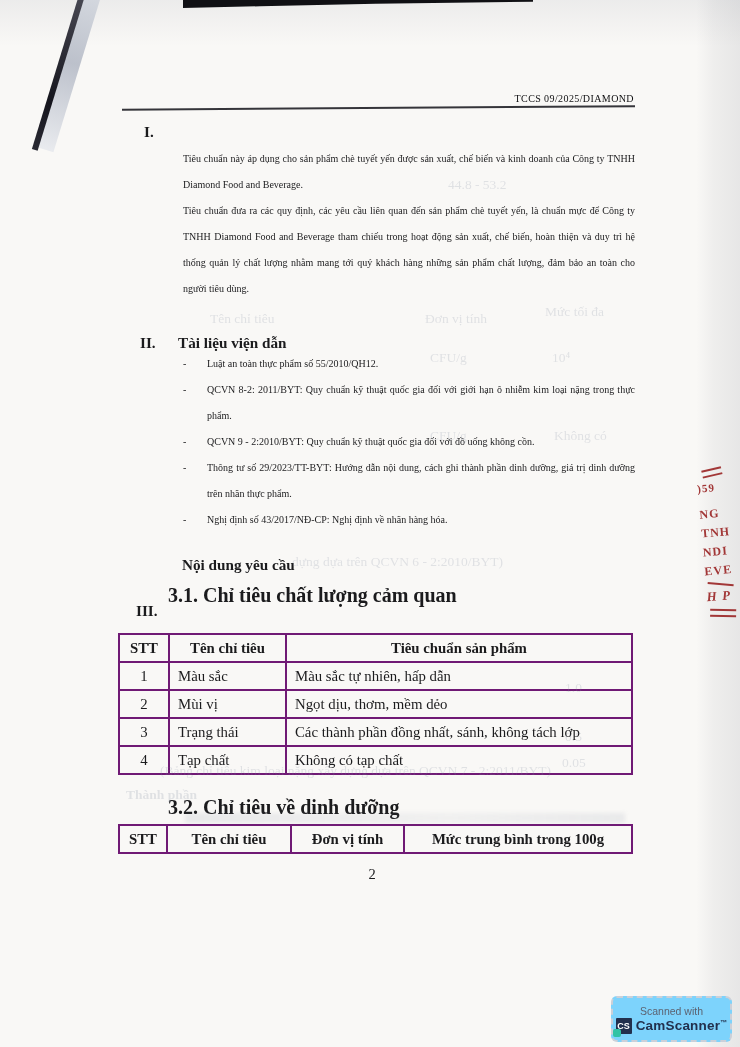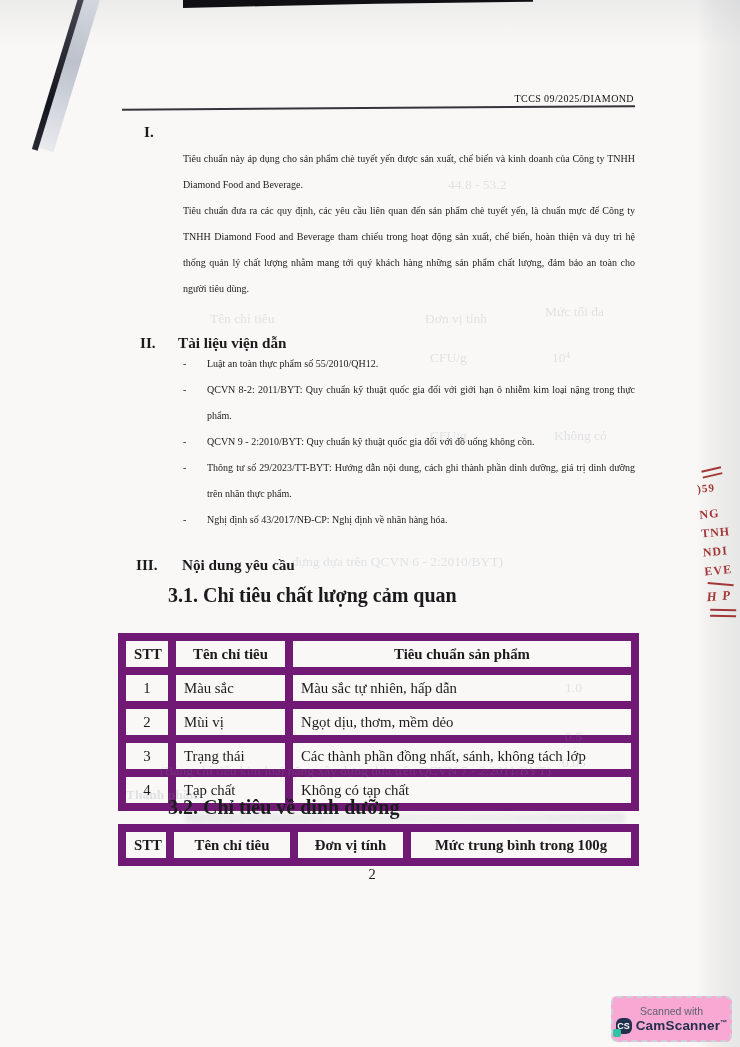--- a/index.html
+++ b/index.html
@@ -28,36 +28,36 @@
     font-size:13.5px;letter-spacing:.4px;color:#101012;}
   .header-rule{position:absolute;top:107px;left:122px;width:513px;height:2px;background:#35353a;
     transform:rotate(-.4deg);}
   
   .doc{font-size:10px;line-height:26px;}
   .sec-head{position:absolute;display:flex;font-weight:bold;font-size:15.2px;}
   .sec-num{flex:0 0 38px;}
   #sec1-head{left:144px;top:123px;}
   #sec2-head{left:140px;top:334px;}
   #sec3-head{left:136px;top:556px;width:300px;}
-  #sec3-head .sec-num{flex:0 0 46px;}
+  #sec3-head .sec-num{flex:0 0 46px;margin-top:46px;}
   .para{position:absolute;left:183px;width:452px;text-align:justify;}
   #para1{top:146px;}
   #para2{top:198px;}
   .ref-list{position:absolute;left:183px;top:351px;width:452px;}
   .list-item{display:flex;}
   .dash{flex:0 0 24px;}
   .li-text{flex:1;text-align:justify;}
   .sub-head{position:absolute;left:168px;font-weight:bold;font-size:20px;}
   #sub31{top:584px;}
   #sub32{top:796px;}
   
   table{border-collapse:collapse;table-layout:fixed;position:absolute;left:118px;background:rgba(255,255,255,.0);}
   #table1{top:633px;width:513px;}
   #table2{top:824px;width:513px;}
-  th,td{border:8px solid #701a75;font-size:14.8px;padding:1px 8px;height:24px;overflow:hidden;white-space:nowrap;}
+  th,td{border:2px solid #701a75;font-size:14.8px;padding:1px 8px;height:24px;overflow:hidden;white-space:nowrap;}
   th{font-weight:bold;text-align:center;}
   td.c{text-align:center;}
   #table1 col.c1{width:50px;} #table1 col.c2{width:117px;} #table1 col.c3{width:346px;}
   #table2 col.c1{width:48px;} #table2 col.c2{width:124px;} #table2 col.c3{width:113px;} #table2 col.c4{width:228px;}
   .page-num{position:absolute;left:0;top:866px;width:744px;text-align:center;font-size:14.5px;}
   
   .ghost{position:absolute;color:#7d879c;opacity:.20;filter:blur(.4px);font-size:13.5px;white-space:nowrap;}
   #gh-range{top:133px;left:448px;margin-top:44px;}
   #gh-col1{top:311px;left:210px;} #gh-col2{top:311px;left:425px;} #gh-col3{top:304px;left:545px;}
   #gh-unit1{top:350px;left:430px;} #gh-val1{top:350px;left:552px;}
@@ -72,27 +72,27 @@
   
   .stamp{position:absolute;right:2px;top:468px;width:36px;color:#a23737;
     font-weight:bold;text-align:left;transform:rotate(-5deg);line-height:1;}
   .stamp .bars{width:20px;border-top:2px solid #a23737;border-bottom:2px solid #a23737;height:4px;margin:0 0 6px 6px;transform:rotate(-8deg);}
   .stamp .frag{font-size:12px;letter-spacing:1px;margin-bottom:7px;}
   .stamp .f1{font-size:11px;margin-bottom:14px;}
   .stamp .arc{width:26px;border-top:2px solid #a23737;transform:rotate(10deg);margin:2px 0 4px 2px;}
   .stamp .f6{font-size:13px;font-style:italic;}
   .stamp .bars2{width:26px;border-top:2px solid #a23737;border-bottom:2px solid #a23737;height:4px;margin:4px 0 0 2px;transform:rotate(6deg);}
   
-  .cs-badge{position:absolute;left:611px;top:996px;width:117px;height:42px;background:#f9a8d4;
+  .cs-badge{position:absolute;left:611px;top:996px;width:117px;height:42px;background:#7dd3fc;
     border:2px dashed #ccd0d8;border-radius:6px;display:flex;flex-direction:column;
     align-items:center;justify-content:center;gap:1px;
     font-family:"Liberation Sans","DejaVu Sans",sans-serif;}
   .cs-line1{font-size:10.5px;color:#5c6270;}
   .cs-row{display:flex;align-items:center;gap:4px;}
-  .cs-logo{position:relative;width:16px;height:16px;border-radius:6px;display:flex;
+  .cs-logo{position:relative;width:16px;height:16px;border-radius:1px;display:flex;
     align-items:center;justify-content:center;font-size:9px;font-weight:bold;color:#fff;}
   .cs-logo::before{content:"";position:absolute;left:-3px;bottom:-3px;width:8px;height:8px;border-radius:2px;z-index:0;}
   .cs-logo span{position:relative;z-index:1;}
   .cs-name{font-size:13.5px;font-weight:bold;letter-spacing:.2px;}
   .cs-tm{font-size:7px;vertical-align:super;}
 </style>
 <style>.cs-logo::before{background:#2fc3a4;}</style></head>
 <body>
 
 <div class="top-right-wash"></div>

